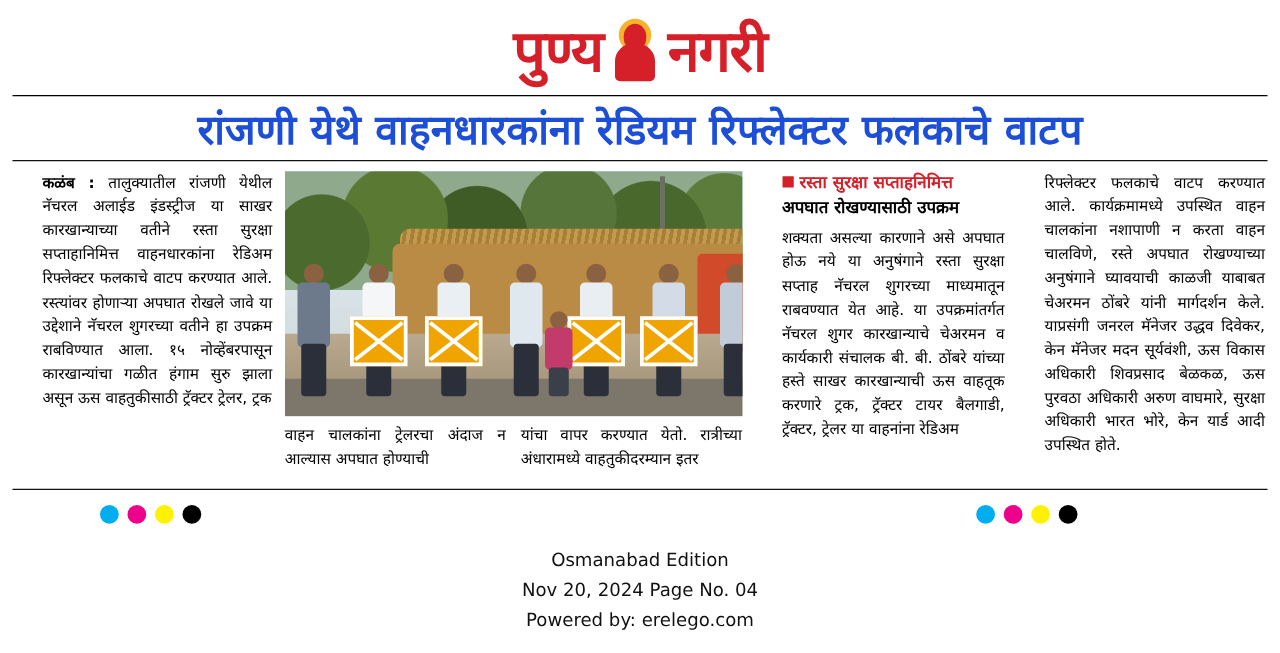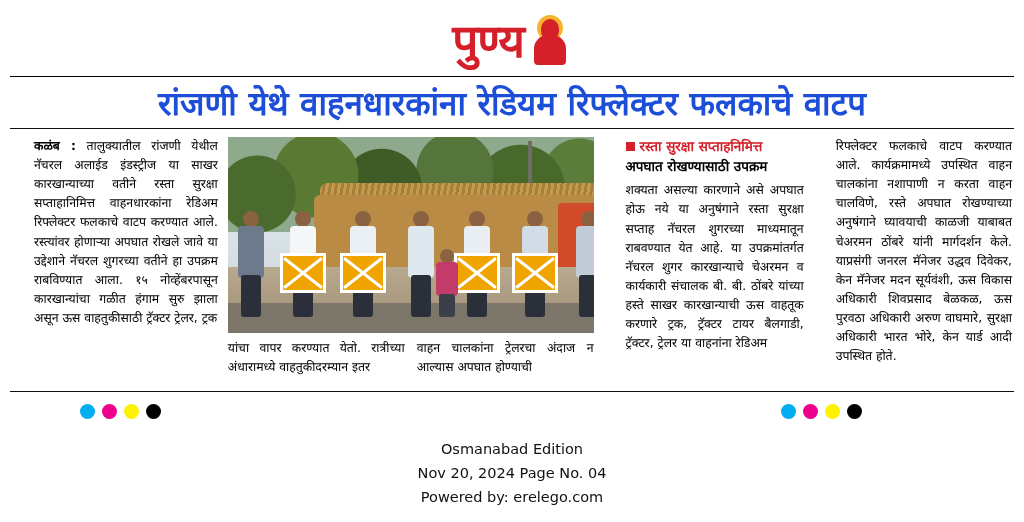--- a/index.html
+++ b/index.html
@@ -272,20 +272,21 @@
 
   <div class="masthead">
     <div class="masthead-logo">
       <span class="mast-word">पुण्य</span>
       <span class="mast-emblem">
         <span class="halo"></span>
         <span class="body"></span>
         <span class="face"></span>
         <span class="trunk"></span>
       </span>
+      <span class="mast-word">नगरी</span>
     </div>
   </div>
 
   <div class="rule"></div>
 
   <div class="headline">रांजणी येथे वाहनधारकांना रेडियम रिफ्लेक्टर फलकाचे वाटप</div>
 
   <div class="rule thin"></div>
 
   <div class="body-wrap">
@@ -346,22 +347,22 @@
             <span class="legs"></span>
           </div>
         </div>
         <div class="child">
           <span class="head"></span>
           <span class="torso"></span>
           <span class="legs"></span>
         </div>
       </div>
       <div class="caption-row">
+        <div class="caption">वाहन चालकांना ट्रेलरचा अंदाज न आल्यास अपघात होण्याची</div>
         <div class="caption">यांचा वापर करण्यात येतो. रात्रीच्या अंधारामध्ये वाहतुकीदरम्यान इतर</div>
-        <div class="caption">वाहन चालकांना ट्रेलरचा अंदाज न आल्यास अपघात होण्याची</div>
       </div>
     </div>
 
     <div class="col col3">
       <div class="subhead">
         <span class="sq"></span><span class="l1">रस्ता सुरक्षा सप्ताहनिमित्त</span>
         <span class="l2">अपघात रोखण्यासाठी उपक्रम</span>
       </div>
       <div>शक्यता असल्या कारणाने असे अपघात होऊ नये या अनुषंगाने रस्ता सुरक्षा सप्ताह नॅचरल शुगरच्या माध्यमातून राबवण्यात येत आहे. या उपक्रमांतर्गत नॅचरल शुगर कारखान्याचे चेअरमन व कार्यकारी संचालक बी. बी. ठोंबरे यांच्या हस्ते साखर कारखान्याची  ऊस वाहतूक करणारे ट्रक, ट्रॅक्टर टायर बैलगाडी, ट्रॅक्टर, ट्रेलर या वाहनांना रेडिअम</div>
     </div>

